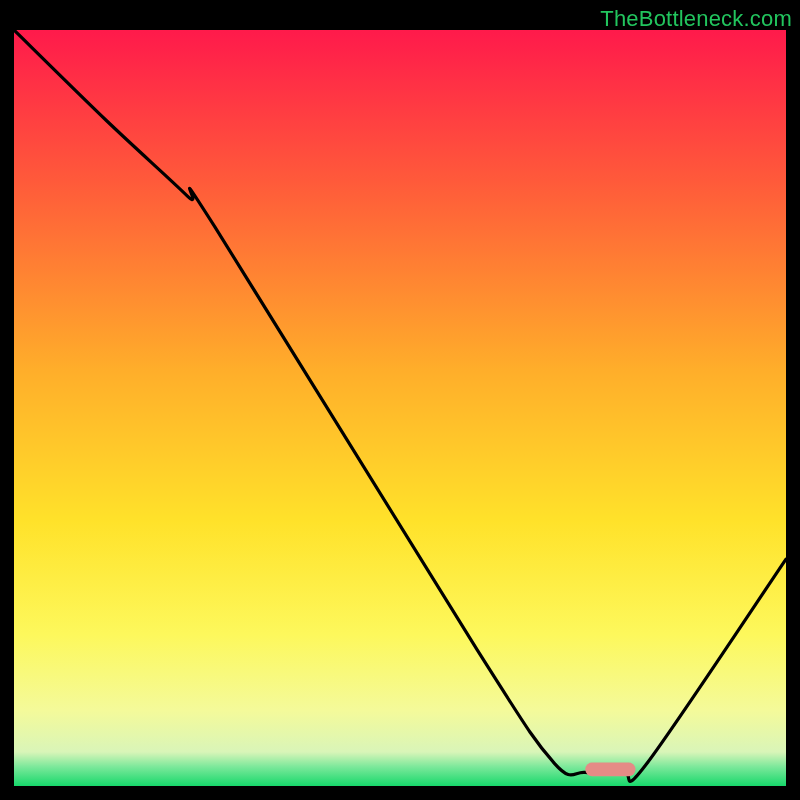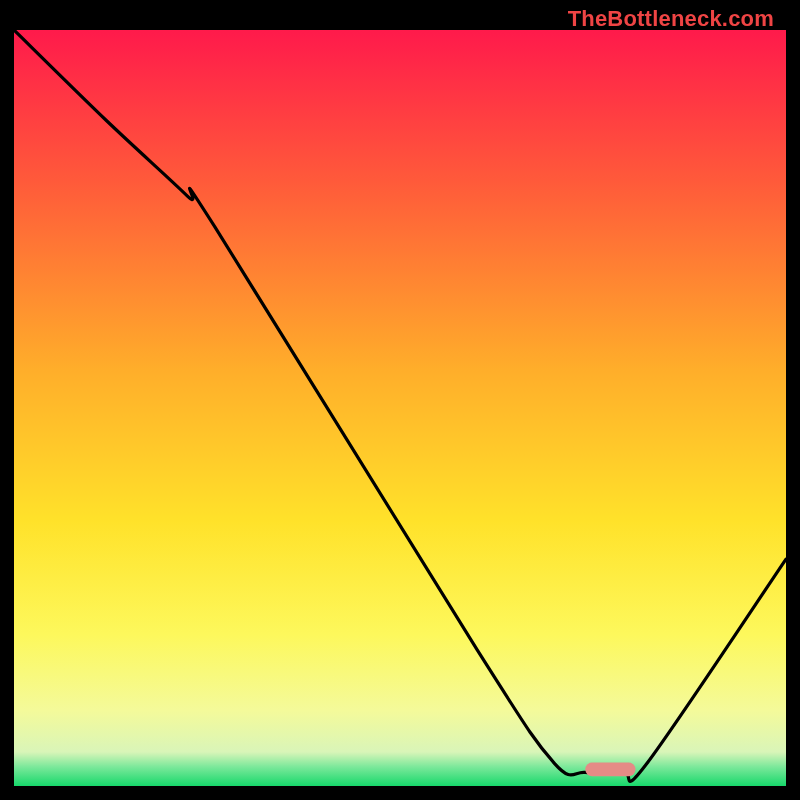--- a/index.html
+++ b/index.html
@@ -22,24 +22,24 @@
   .plot {
     position: absolute;
     left: 0;
     top: 0;
     width: 772px;
     height: 756px;
   }
   .watermark {
     position: absolute;
     top: 6px;
-    right: 26px;
-    color: #ef4444;
+    right: 8px;
+    color: #22c55e;
     font-size: 22px;
-    font-weight: 700;
+    font-weight: 400;
     letter-spacing: 0.2px;
   }
 </style>
 </head>
 <body>
 
 <div class="watermark">TheBottleneck.com</div>
 
 <div class="frame">
   <svg class="plot" viewBox="0 0 772 756" preserveAspectRatio="none">

